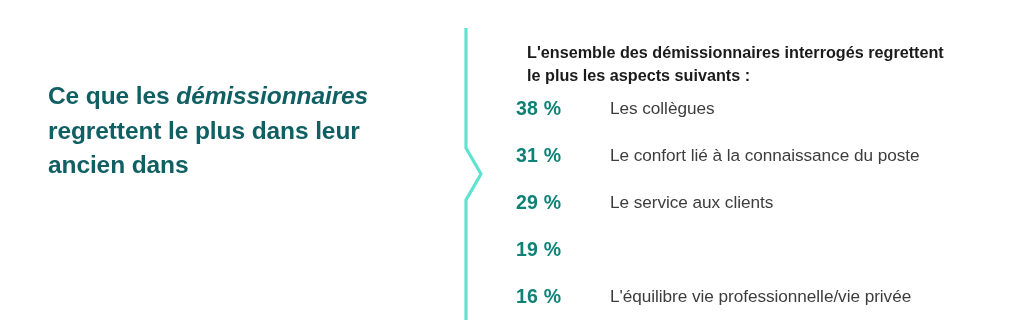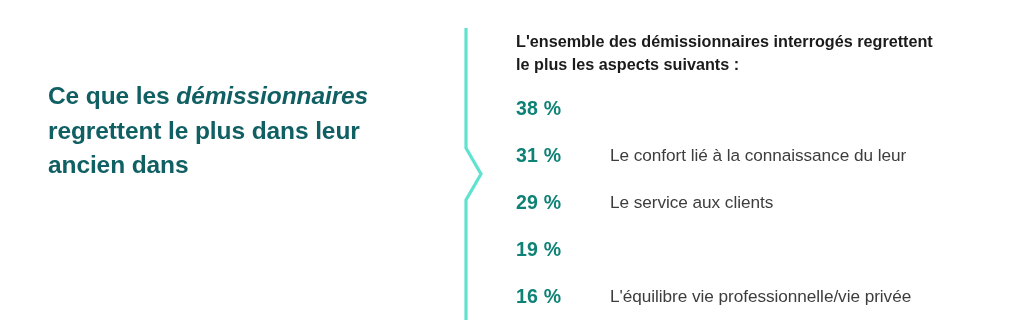--- a/index.html
+++ b/index.html
@@ -63,21 +63,21 @@
   }
   #list-header {
     position: absolute;
     top: 30px;
     left: 0;
     color: #1B1B1B;
     font-size: 16.2px;
     font-weight: bold;
     line-height: 1.42;
     width: 420px;
-    margin: 0;
+    margin: 11px;
   }
   #stat-list {
     position: absolute;
     top: 99px;
     left: 0;
     width: 500px;
     list-style: none;
     margin: 0;
     padding: 0;
   }
@@ -120,24 +120,25 @@
   </svg>
 </div>
 
 <div id="right-panel">
 
   <p id="list-header">L'ensemble des démissionnaires interrogés regrettent le plus les aspects suivants :</p>
 
   <ul id="stat-list">
     <li>
       <span class="stat-value">38 %</span>
+      <span class="stat-label">Les collègues</span>
     </li>
     <li>
       <span class="stat-value">31 %</span>
-      <span class="stat-label">Le confort lié à la connaissance du leur</span>
+      <span class="stat-label">Le confort lié à la connaissance du poste</span>
     </li>
     <li>
       <span class="stat-value">29 %</span>
       <span class="stat-label">Le service aux clients</span>
     </li>
     <li>
       <span class="stat-value">19 %</span>
     </li>
     <li>
       <span class="stat-value">16 %</span>

